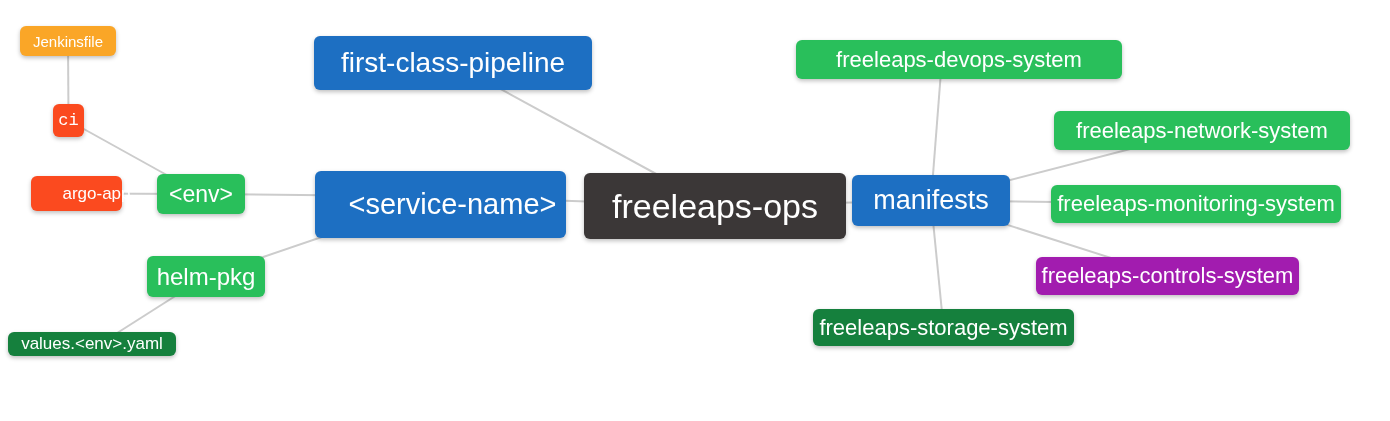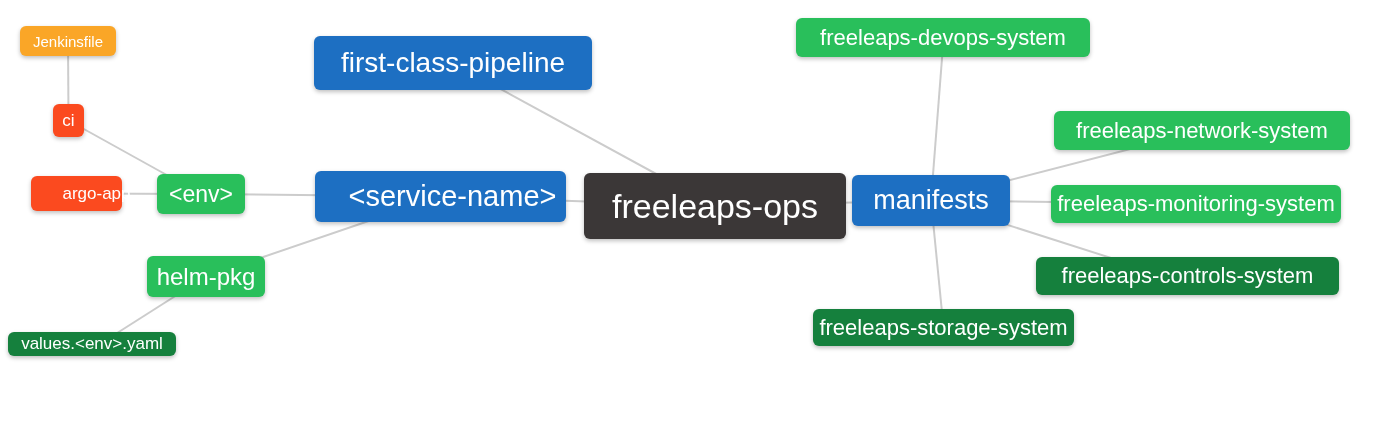--- a/index.html
+++ b/index.html
@@ -46,26 +46,26 @@
       <line x1="715" y1="206" x2="931" y2="200.5" stroke="#CCCCCC" stroke-width="2"></line>
       <line x1="931" y1="200.5" x2="943" y2="45.5" stroke="#CCCCCC" stroke-width="2"></line>
       <line x1="931" y1="200.5" x2="1202" y2="130.5" stroke="#CCCCCC" stroke-width="2"></line>
       <line x1="931" y1="200.5" x2="1212" y2="204" stroke="#CCCCCC" stroke-width="2"></line>
       <line x1="931" y1="200.5" x2="1167.5" y2="276" stroke="#CCCCCC" stroke-width="2"></line>
       <line x1="931" y1="200.5" x2="943.5" y2="327.5" stroke="#CCCCCC" stroke-width="2"></line>
     </svg>
 
 <div class="node" style="left: 584px; top: 173px; width: 262px; height: 66px; font-size: 34px; background: rgb(59, 55, 55); color: rgb(255, 255, 255);">freeleaps-ops</div>
     <div class="node" style="left: 314px; top: 36px; width: 278px; height: 54px; font-size: 28px; background: rgb(29, 111, 194); color: rgb(255, 255, 255);">first-class-pipeline</div>
-    <div class="node" style="left: 315px; top: 171px; width: 251px; height: 51px; font-size: 29px; background: rgb(29, 111, 194); color: rgb(255, 255, 255); padding-left: 24px;">&lt;service-name&gt;</div>
+    <div class="node" style="left: 315px; top: 171px; width: 251px; height: 67px; font-size: 29px; background: rgb(29, 111, 194); color: rgb(255, 255, 255); padding-left: 24px;">&lt;service-name&gt;</div>
     <div class="node" style="left: 852px; top: 175px; width: 158px; height: 51px; font-size: 27px; background: rgb(29, 111, 194); color: rgb(255, 255, 255);">manifests</div>
     <div class="node" style="left: 157px; top: 174px; width: 88px; height: 40px; font-size: 23px; background: rgb(41, 191, 91); color: rgb(255, 255, 255);">&lt;env&gt;</div>
     <div class="node" style="left: 147px; top: 256px; width: 118px; height: 41px; font-size: 24px; background: rgb(41, 191, 91); color: rgb(255, 255, 255);">helm-pkg</div>
-    <div class="node" style="left: 53px; top: 104px; width: 31px; height: 33px; font-size: 17px; background: rgb(251, 74, 31); color: rgb(255, 255, 255);">ci</div>
+    <div class="node" style="left: 53px; top: 104px; width: 31px; height: 33px; font-size: 17px; background: rgb(251, 74, 31); color: rgb(255, 255, 255); font-family: Liberation Mono, monospace;">ci</div>
     <div class="node" style="left: 31px; top: 176px; width: 91px; height: 35px; font-size: 17px; background: rgb(251, 74, 31); color: rgb(255, 255, 255); padding-left: 40px;">argo-app</div>
     <div class="node" style="left: 8px; top: 332px; width: 168px; height: 24px; font-size: 17px; background: #15803d; color: rgb(255, 255, 255);">values.&lt;env&gt;.yaml</div>
     <div class="node" style="left: 20px; top: 26px; width: 96px; height: 30px; font-size: 15px; background: rgb(250, 166, 39); color: rgb(255, 255, 255);">Jenkinsfile</div>
-    <div class="node" style="left: 796px; top: 18px; width: 294px; height: 39px; font-size: 22px; background: rgb(41, 191, 91); color: rgb(255, 255, 255);">freeleaps-devops-system</div>
+    <div class="node" style="left: 796px; top: 40px; width: 326px; height: 39px; font-size: 22px; background: rgb(41, 191, 91); color: rgb(255, 255, 255);">freeleaps-devops-system</div>
     <div class="node" style="left: 1054px; top: 111px; width: 296px; height: 39px; font-size: 22px; background: rgb(41, 191, 91); color: rgb(255, 255, 255);">freeleaps-network-system</div>
     <div class="node" style="left: 1051px; top: 185px; width: 290px; height: 38px; font-size: 22px; background: rgb(41, 191, 91); color: rgb(255, 255, 255);">freeleaps-monitoring-system</div>
-    <div class="node" style="left: 1036px; top: 257px; width: 303px; height: 38px; font-size: 22px; background: #15803d; color: rgb(255, 255, 255);">freeleaps-controls-system</div>
+    <div class="node" style="left: 1036px; top: 257px; width: 263px; height: 38px; font-size: 22px; background: #a21caf; color: rgb(255, 255, 255);">freeleaps-controls-system</div>
     <div class="node" style="left: 813px; top: 309px; width: 261px; height: 37px; font-size: 22px; background: #15803d; color: rgb(255, 255, 255);">freeleaps-storage-system</div>
   </div>
 
 </body></html>

